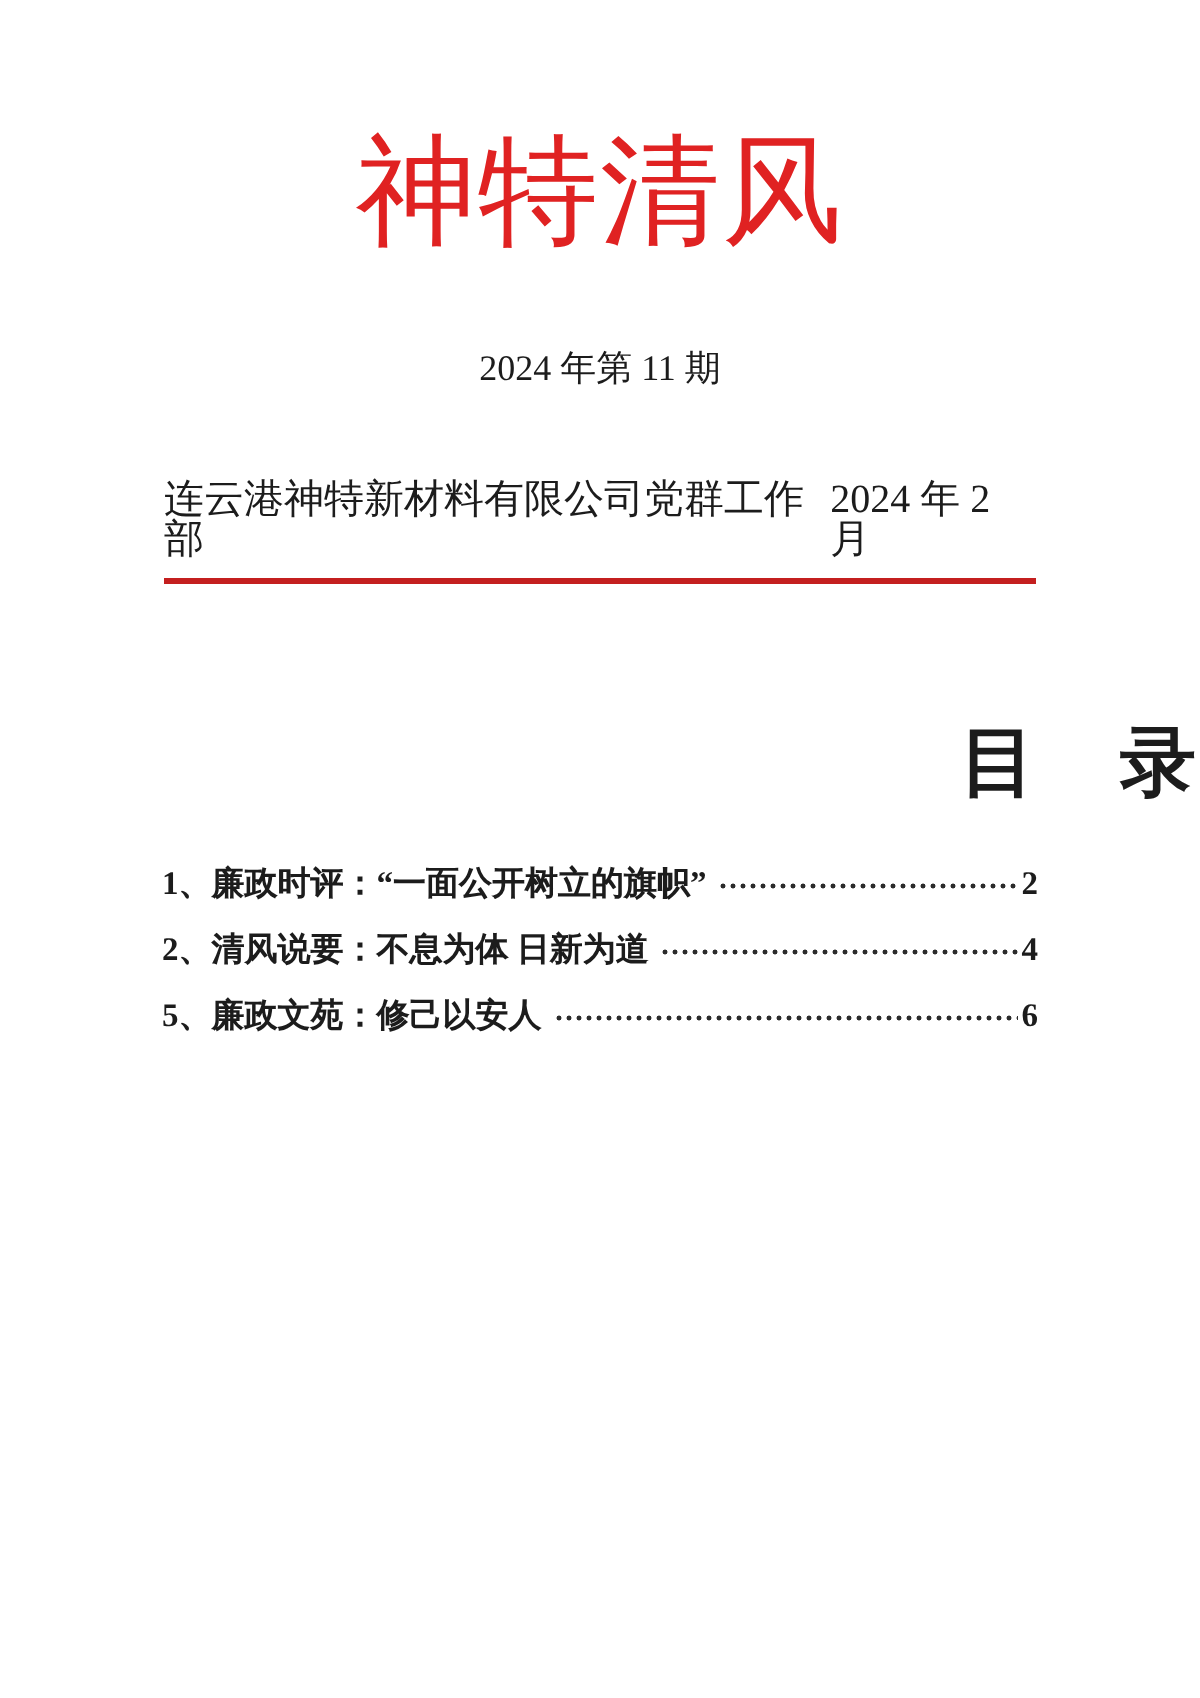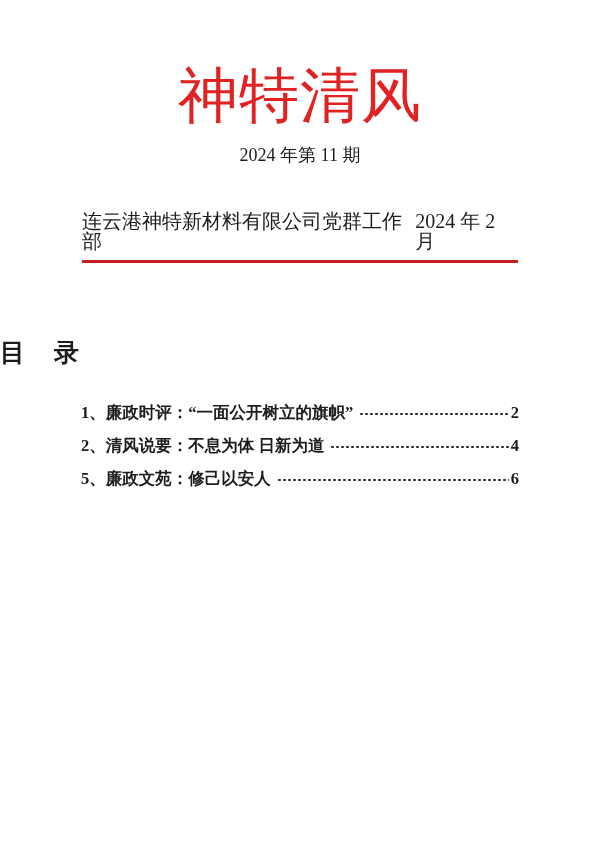--- a/index.html
+++ b/index.html
@@ -24,21 +24,21 @@
     margin-top:66px;
     text-align:center;
     font-size:60px;
     line-height:1;
     font-weight:400;
     color:var(--title-red);
     letter-spacing:1px;
     white-space:nowrap;
   }
   .issue-line{
-    margin-top:18px;
+    margin-top:47px;
     text-align:center;
     font-size:18px;
     line-height:1.25;
     color:var(--ink);
   }
   .masthead-row{
     width:436px;
     margin:44px auto 0 auto;
     display:flex;
     justify-content:space-between;
@@ -47,22 +47,22 @@
     line-height:20px;
   }
   .red-rule{
     width:436px;
     margin:9px auto 0 auto;
     height:3px;
     background:var(--rule-red);
   }
   .toc-heading{
     margin-top:72px;
-    text-align:left;
-    font-size:25px;
+    text-align:right;
+    font-size:38px;
     line-height:36px;
     font-weight:700;
     letter-spacing:2px;
     white-space:nowrap;
   }
   .toc-list{
     width:438px;
     margin:31px auto 0 auto;
     font-size:16.5px;
     font-weight:700;

